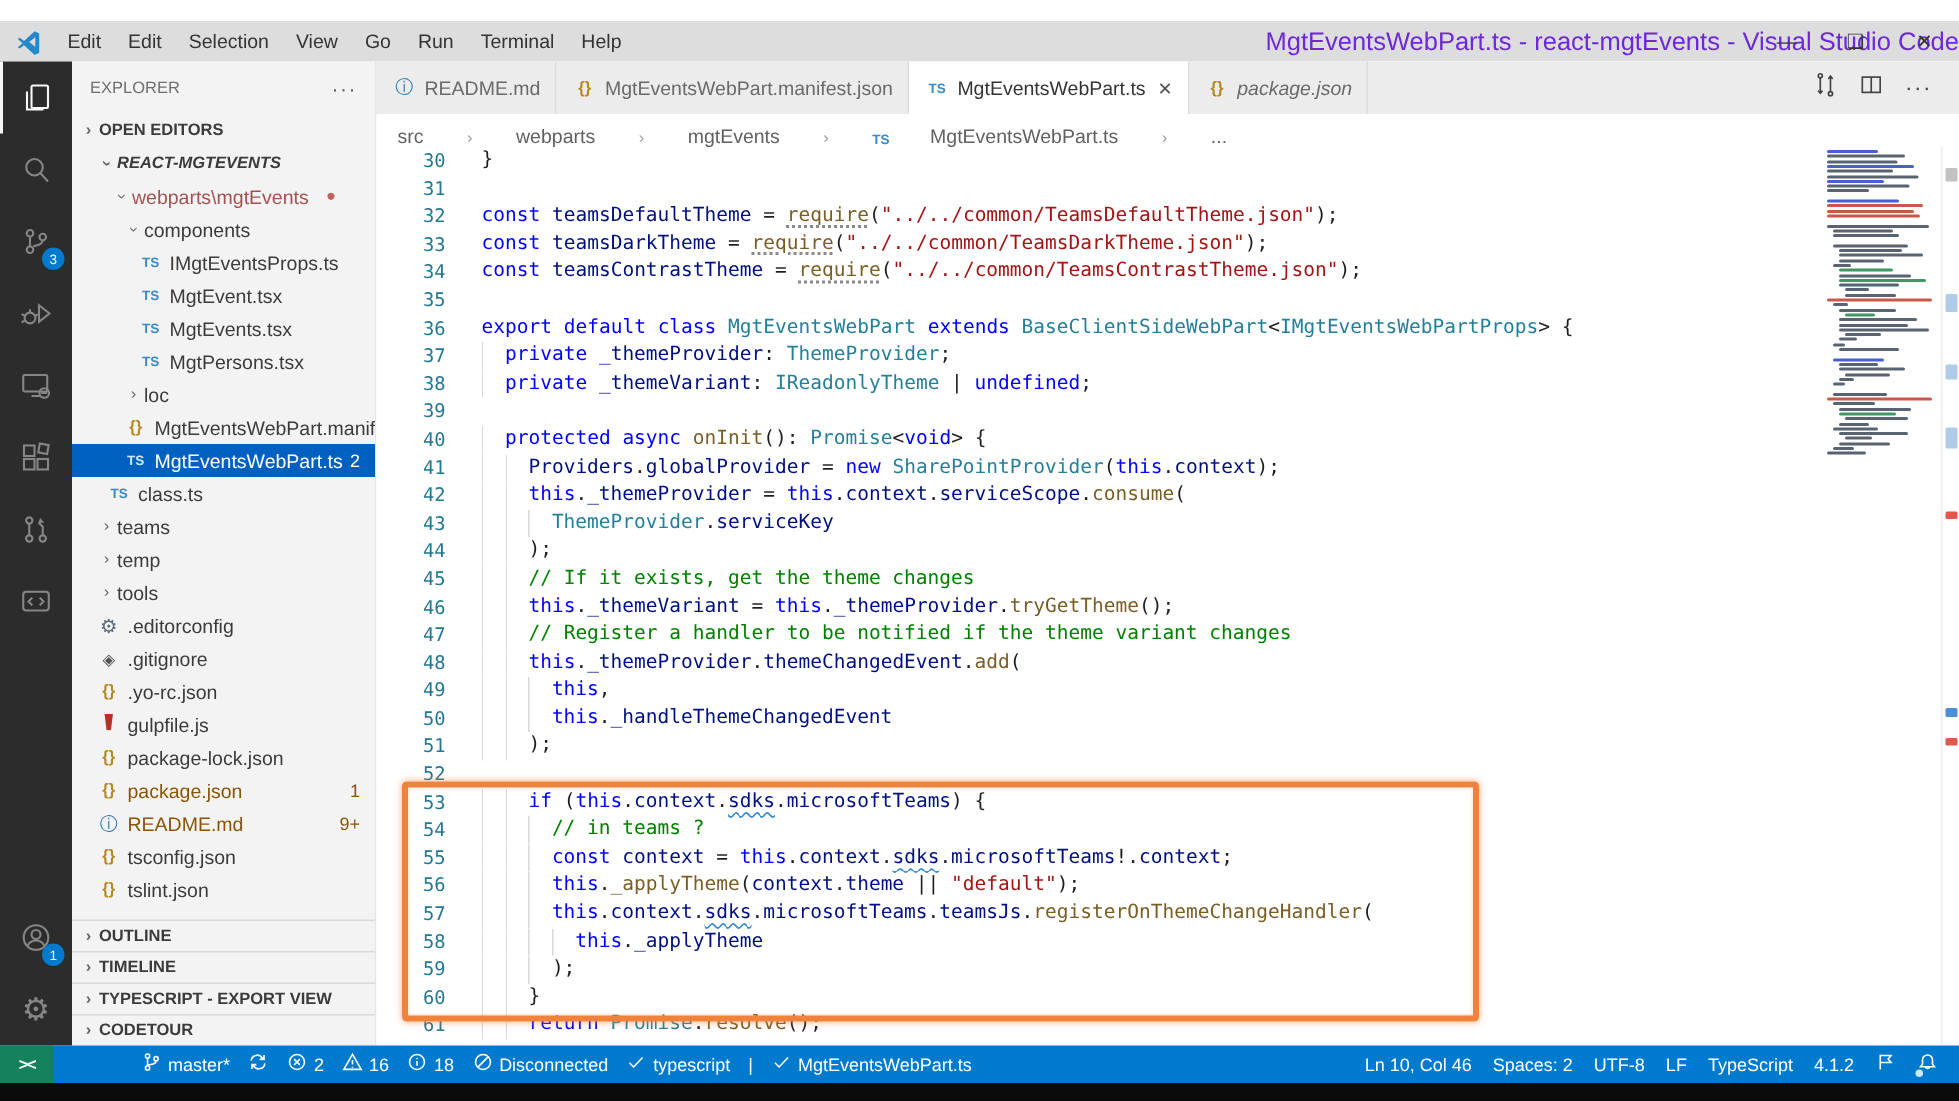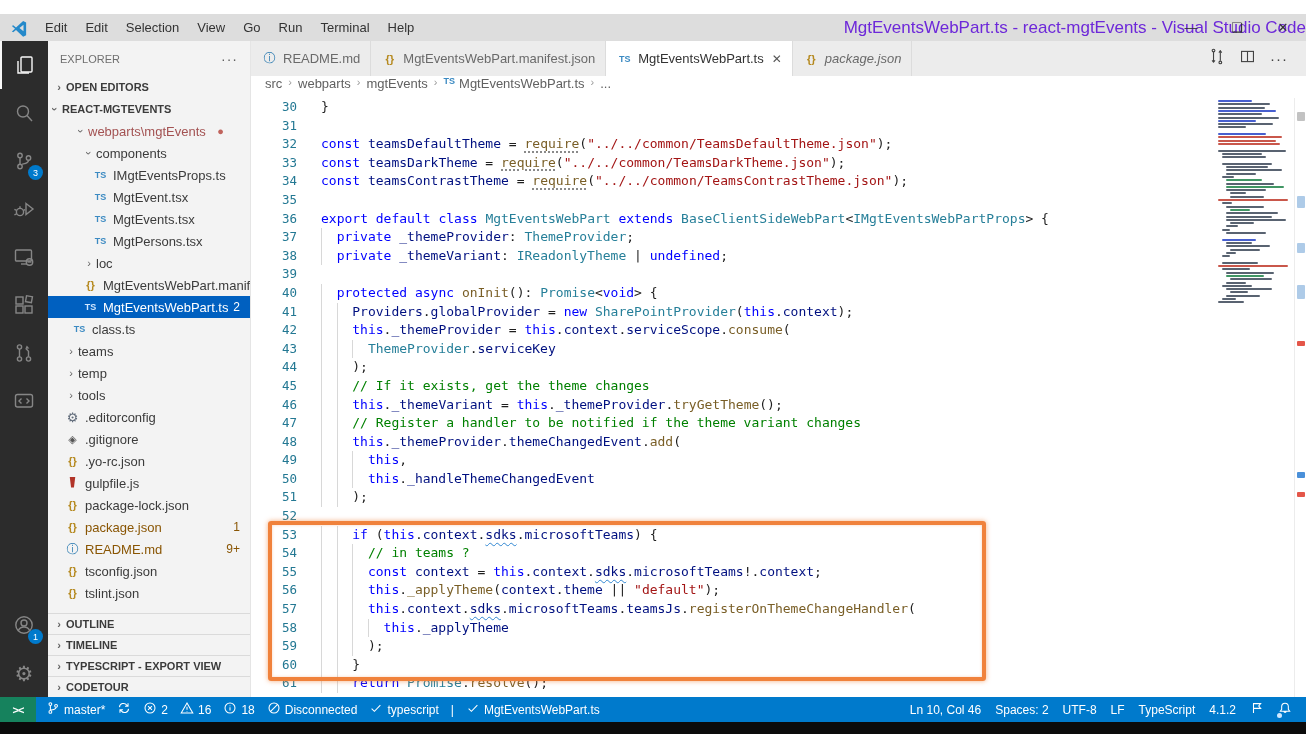--- a/index.html
+++ b/index.html
@@ -64,21 +64,21 @@
        border-right:1px solid #dcdcdc;white-space:nowrap;}
   .tab.active{background:#ffffff;color:#333;}
   .tab .fi{margin-right:5px;}
   .tab .close{margin-left:8px;font-size:12px;color:#555;}
   .tab.italic .tab-label{font-style:italic;}
   .editor-actions{margin-left:auto;display:flex;align-items:center;gap:14px;padding-right:18px;color:#424242;}
   .editor-actions svg{width:17px;height:17px;stroke:currentColor;fill:none;stroke-width:1.3;}
   .ea-more{font-size:15px;letter-spacing:1px;}
 
   .breadcrumb{position:absolute;left:0;top:35px;right:0;height:22px;background:#fff;display:flex;
-              align-items:flex-start;font-size:13px;color:#616161;padding-left:14px;white-space:nowrap;}
+              align-items:flex-end;font-size:13px;color:#616161;padding-left:14px;white-space:nowrap;gap:23px;}
   .bc-sep{margin:0 6px;color:#9a9a9a;font-size:11px;}
   .bc-ts{color:#3b8ac2;font-weight:bold;font-size:9px;margin-right:4px;}
 
   .codewrap{position:absolute;left:0;top:57px;right:0;bottom:0;overflow:hidden;background:#fff;}
   .lines{position:absolute;left:0;top:0;right:88px;}
   .line{display:flex;height:18.6px;line-height:18.6px;font-family:"DejaVu Sans Mono",monospace;font-size:13px;}
   .ln{width:46px;text-align:right;color:#237893;flex:0 0 auto;font-size:12.5px;}
   .lc{margin-left:24px;white-space:pre;color:#1e1e1e;}
   .tok-k{color:#0000ff;} .tok-t{color:#267f99;} .tok-v{color:#001080;} .tok-f{color:#795e26;}
   .tok-s{color:#a31515;} .tok-c{color:#008000;} .tok-p{color:#1e1e1e;}
@@ -94,21 +94,21 @@
   .minimap{position:absolute;top:2px;right:12px;width:76px;bottom:0;}
   .mm-row{position:absolute;height:2px;border-radius:1px;opacity:.85;}
   .overview-ruler{position:absolute;top:0;right:0;width:12px;bottom:0;border-left:1px solid #ececec;}
   .ov-mark{position:absolute;left:2px;width:8px;border-radius:1px;}
 
   
   .statusbar{position:absolute;left:0;top:697px;right:0;height:25px;background:#007acc;color:#fff;
              display:flex;align-items:center;font-size:12px;}
   .sb-remote{width:36px;height:25px;background:#16825d;display:flex;align-items:center;justify-content:center;
              font-weight:bold;font-size:11px;letter-spacing:-1px;flex:0 0 auto;}
-  .st-left{display:flex;align-items:center;gap:12px;padding-left:10px;}
+  .st-left{display:flex;align-items:center;gap:12px;padding-left:10px;margin-left:48px;}
   .st-right{margin-left:auto;display:flex;align-items:center;gap:14px;padding-right:14px;}
   .st-item{display:flex;align-items:center;gap:4px;white-space:nowrap;}
   .st-item svg{width:14px;height:14px;stroke:#fff;fill:none;stroke-width:1.2;}
   .bell-dot{position:relative;}
   .bell-dot::after{content:"";position:absolute;left:-1px;bottom:0;width:5px;height:5px;border-radius:3px;background:#cfe8ff;}
 
   .bottomstrip{position:absolute;left:0;top:722px;right:0;height:12px;background:#0b0b0b;}
 </style>
 </head>
 <body>
@@ -215,21 +215,21 @@
   <div class="sidebar">
     <div class="sb-header">
       <span>EXPLORER</span>
       <span class="dots">···</span>
     </div>
     <div class="tree">
         <div class="trow section" style="padding-left: 4px;">
           <span class="chev">›</span>
           <span>OPEN EDITORS</span>
         </div>
-        <div class="trow section" style="padding-left: 0;">
+        <div class="trow section" style="padding-left: 16px; font-style: italic;">
           <span class="chev"><span class="exp">›</span></span>
           <span>REACT-MGTEVENTS</span>
         </div>
         <div class="trow" style="padding-left: 26px;">
           <span class="chev"><span class="exp">›</span></span>
           <span class="t-red">webparts\mgtEvents</span>
           <span class="t-dot">●</span>
         </div>
         <div class="trow" style="padding-left: 34px;">
           <span class="chev"><span class="exp">›</span></span>

